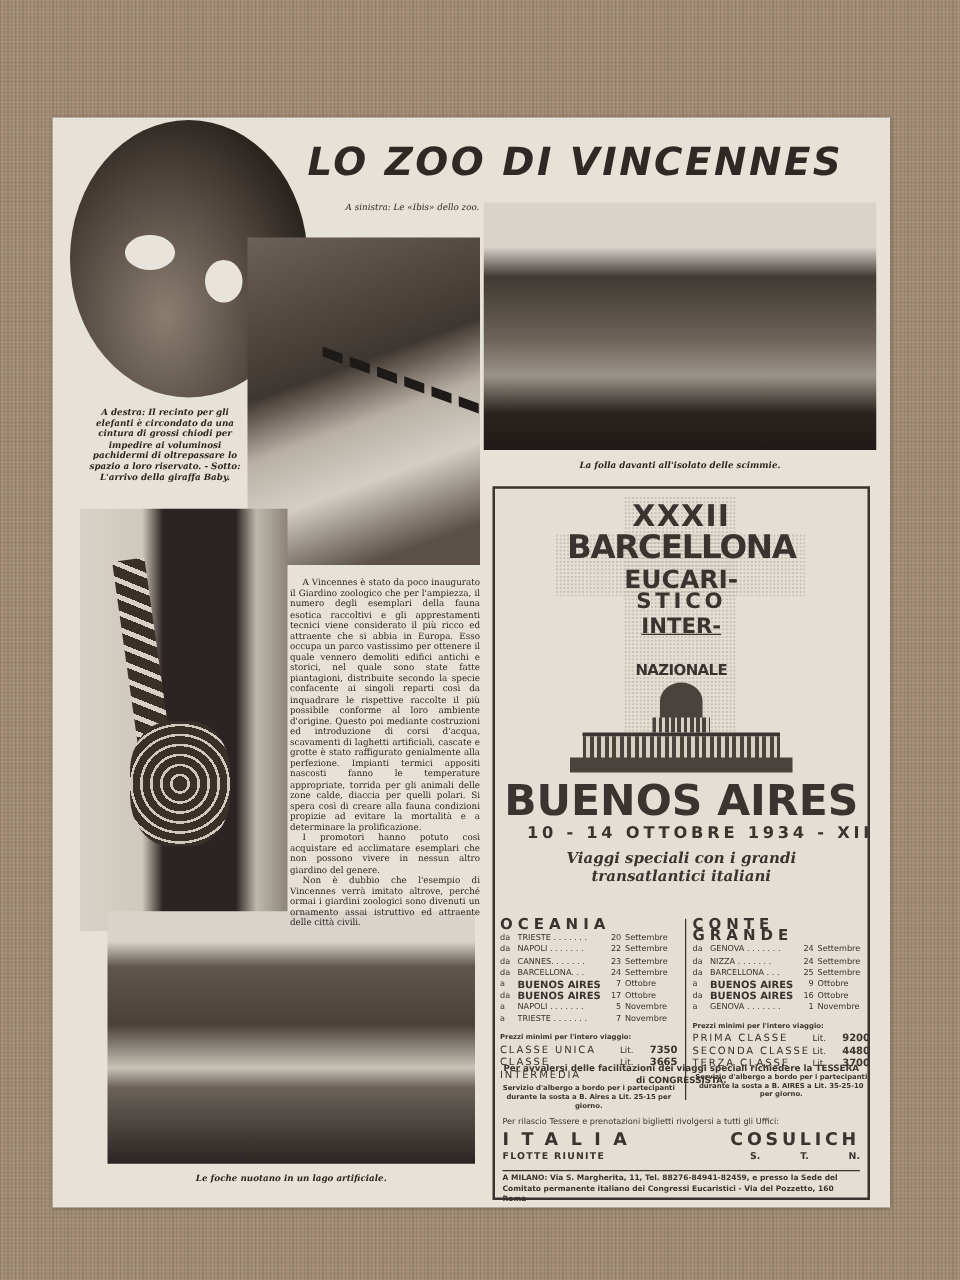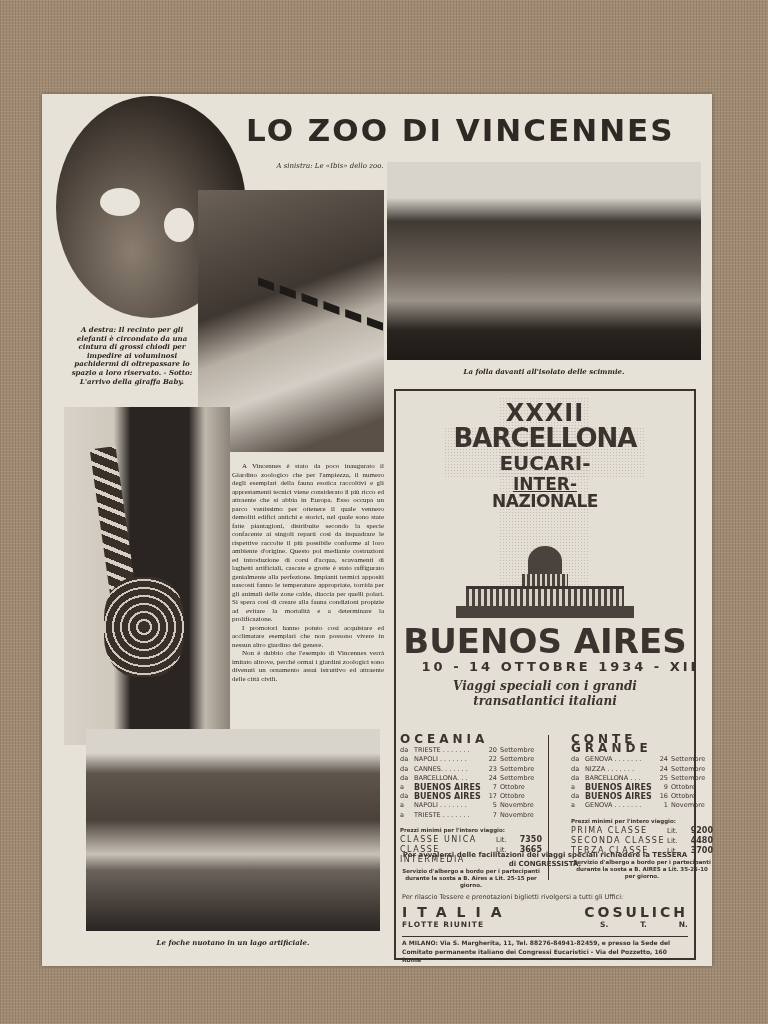--- a/index.html
+++ b/index.html
@@ -5,21 +5,21 @@
   html,body{margin:0;padding:0;}
   body{width:768px;height:1024px;position:relative;overflow:hidden;
     background:#a08a72;
     background-image:
       repeating-linear-gradient(0deg, rgba(255,255,255,0.07) 0 1px, transparent 1px 3px),
       repeating-linear-gradient(90deg, rgba(0,0,0,0.08) 0 1px, transparent 1px 3px);
     font-family:"DejaVu Serif", serif;}
   .page{position:absolute;left:42px;top:94px;width:670px;height:872px;background:#e7e2d8;
     box-shadow:0 0 3px rgba(0,0,0,0.4);}
   .title{position:absolute;left:246px;top:112px;font-family:"DejaVu Sans",sans-serif;font-weight:bold;
-    font-size:31px;letter-spacing:2px;color:#2f2926;white-space:nowrap;}
+    font-size:31px;letter-spacing:2px;color:#2f2926;white-space:nowrap;font-style:italic;}
   .photo{position:absolute;overflow:hidden;}
   .ibis{left:56px;top:96px;width:190px;height:222px;border-radius:50%;
     background:radial-gradient(ellipse at 40% 70%, #8a7e70 0%, #5a4f46 40%, #2b2520 75%);}
   .ibis .bird{position:absolute;background:#e8e4dc;border-radius:50%;}
   .elephant{left:198px;top:190px;width:186px;height:262px;
     background:linear-gradient(160deg,#6b6158 0%,#3e3630 40%,#b8b0a4 55%,#d4cfc6 70%,#5a5048 90%);}
   .elephant .spikes{position:absolute;left:60px;top:110px;width:125px;height:60px;
     border-top:8px dashed #1e1a18;transform:skew(0deg,20deg);}
   .monkeys{left:387px;top:162px;width:314px;height:198px;
     background:linear-gradient(180deg,#d8d4cc 0%,#d8d4cc 18%,#3f3a34 30%,#6c6258 55%,#9b948a 70%,#2a2420 85%,#1f1a17 100%);}
@@ -29,46 +29,46 @@
   .giraffe .body{position:absolute;left:40px;top:170px;width:80px;height:100px;border-radius:40%;background:repeating-radial-gradient(circle,#3a302a 0 6px,#d0c8bc 6px 8px);}
   .seals{left:86px;top:729px;width:294px;height:202px;
     background:linear-gradient(180deg,#d8d4cc 0%,#d8d4cc 12%,#5e554c 22%,#4a423a 45%,#c9c2b6 62%,#6a625a 70%,#2a2522 100%);}
   .cap{position:absolute;font-family:"DejaVu Serif",serif;font-style:italic;color:#2c2622;}
   .cap-ibis{left:260px;top:162px;width:140px;font-size:7px;line-height:9px;text-align:center;}
   .cap-right{left:66px;top:326px;width:132px;font-size:7px;line-height:8.6px;text-align:center;font-weight:bold;}
   .cap-monkeys{left:387px;top:367px;width:314px;font-size:7px;text-align:center;font-weight:bold;}
   .cap-seals{left:86px;top:938px;width:294px;font-size:7px;text-align:center;font-weight:bold;}
   .article{position:absolute;left:232px;top:462px;width:152px;font-size:7px;line-height:8.5px;
     text-align:justify;color:#2a2420;font-family:"DejaVu Serif",serif;}
-  .article p{margin:0;text-indent:10px;font-family:Liberation Serif, serif;}
+  .article p{margin:0;text-indent:10px;}
   .ad{position:absolute;left:394px;top:389px;width:298px;height:567px;border:2px solid #3a3330;
     background:#e4dfd4;font-family:"DejaVu Sans",sans-serif;color:#3a3330;}
   .cross{position:absolute;left:48px;top:6px;width:200px;height:200px;}
   .cross .v{position:absolute;left:55px;top:0;width:90px;height:200px;
     background:radial-gradient(#bdb6ac 30%, transparent 31%) 0 0/3px 3px;opacity:0.8;}
   .cross .h{position:absolute;left:0;top:30px;width:200px;height:50px;
     background:radial-gradient(#bdb6ac 30%, transparent 31%) 0 0/3px 3px;opacity:0.8;}
   .congress{position:absolute;left:0;top:10px;width:298px;text-align:center;font-weight:bold;color:#3a3330;line-height:1;}
   .congress .l1{font-size:24px;letter-spacing:1px;}
   .congress .l2{font-size:26px;letter-spacing:-1px;}
   .congress .l3{font-size:20px;margin-top:2px;}
   .congress .l4{font-size:17px;letter-spacing:3px;}
   .congress .l5{font-size:17px;margin-top:3px;text-decoration:underline;}
-  .congress .l6{font-size:17px;letter-spacing:-0.5px;}
+  .congress .l6{font-size:12px;letter-spacing:-0.5px;margin-top:20px;}
   .building{position:absolute;left:60px;top:155px;width:178px;height:75px;}
   .building .dome{position:absolute;left:72px;top:0;width:34px;height:30px;border-radius:50% 50% 0 0;background:#4a423c;}
   .building .drum{position:absolute;left:66px;top:28px;width:46px;height:12px;background:repeating-linear-gradient(90deg,#4a423c 0 3px,#d8d2c6 3px 5px);}
   .building .wing{position:absolute;left:10px;top:40px;width:158px;height:20px;background:repeating-linear-gradient(90deg,#4a423c 0 3px,#d8d2c6 3px 6px);border-top:3px solid #3a3330;}
   .building .base{position:absolute;left:0;top:60px;width:178px;height:12px;background:#4a423c;}
   .ba{position:absolute;left:0;top:233px;width:298px;text-align:center;font-weight:bold;font-size:34px;letter-spacing:0px;color:#3a3330;line-height:1;}
   .dates{position:absolute;left:0;top:268px;width:328px;text-align:center;font-weight:bold;font-size:13px;letter-spacing:3px;}
   .viaggi{position:absolute;left:0;top:288px;width:298px;text-align:center;font-family:"DejaVu Serif",serif;font-style:italic;font-weight:bold;font-size:12px;line-height:15px;}
   .col{position:absolute;top:344px;width:142px;font-size:6.5px;line-height:9.2px;}
   .col-l{left:4px;}
-  .col-r{left:152px;border-left:1.5px solid #3a3330;padding-left:22px;}
+  .col-r{left:152px;border-left:1.5px solid #3a3330;padding-left:5px;}
   .ship{font-weight:bold;font-size:12px;letter-spacing:4px;margin-bottom:2px;}
   .row{display:flex;white-space:nowrap;}
   .row .pre{width:14px;}
   .row .port{flex:1;overflow:hidden;}
   .row .port.bold{font-weight:bold;font-size:8px;}
   .row .day{width:14px;text-align:right;padding-right:3px;}
   .row .mon{width:42px;}
   .prezzi-h{font-size:5.5px;font-weight:bold;margin-top:6px;}
   .price{display:flex;font-size:8px;letter-spacing:1.5px;line-height:10px;}
   .price .cls{flex:1;}
@@ -118,20 +118,21 @@
 
 <div class="ad">
   <div class="cross">
     <div class="v"></div>
       <div class="h"></div>
   </div>
   <div class="congress">
     <div class="l1">XXXII</div>
     <div class="l2">BARCELLONA</div>
     <div class="l3">EUCARI-</div>
+    <div class="l4">STICO</div>
     <div class="l5">INTER-</div>
     <div class="l6">NAZIONALE</div>
   </div>
   <div class="building">
     <div class="dome"></div>
       <div class="drum"></div>
       <div class="wing"></div>
       <div class="base"></div>
   </div>
   <div class="ba">BUENOS AIRES</div>

